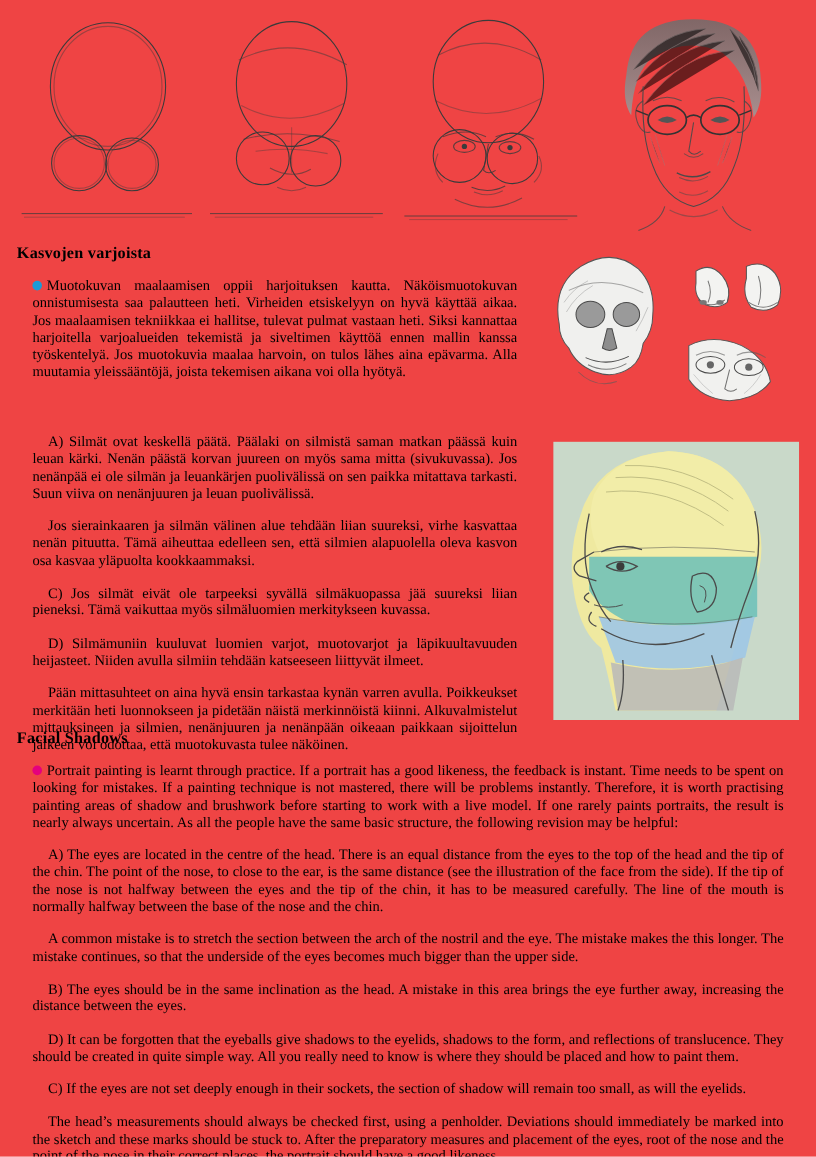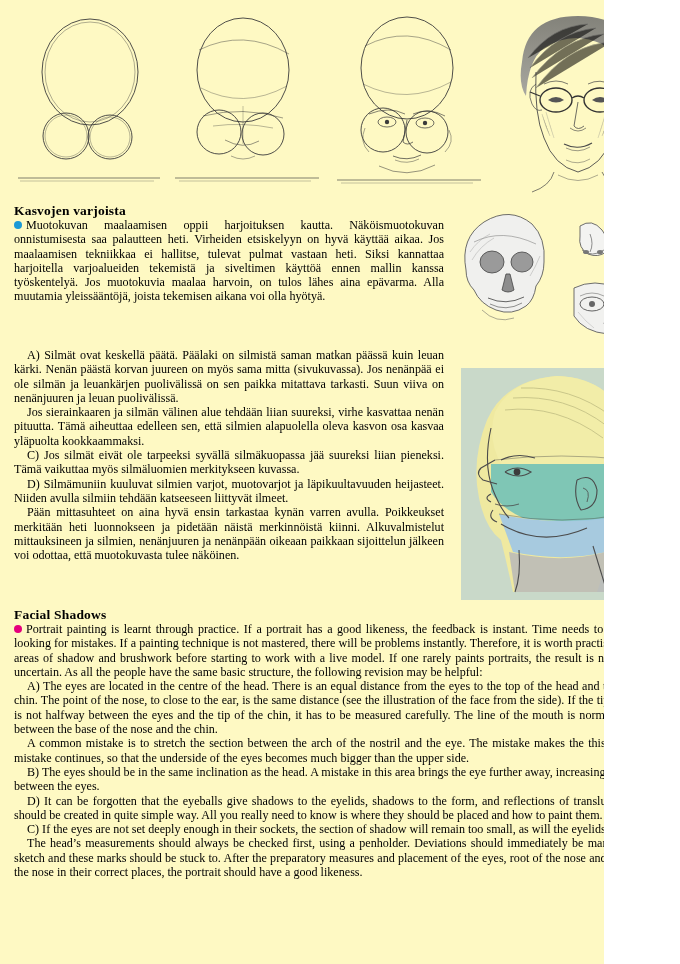--- a/index.html
+++ b/index.html
@@ -2,23 +2,23 @@
 <html><head>
 <meta charset="utf-8">
 <style>
   html, body {
     margin: 0;
     padding: 0;
     background: #ffffff;
   }
   .page {
     position: relative;
-    width: 604px;
+    width: 680px;
     height: 964px;
-    background: #fef9c3;
+    background: #ef4444;
     overflow: hidden;
     font-family: "Liberation Serif", serif;
   }
 
   
   .top-strip {
     position: absolute;
     left: 14px;
     top: 10px;
     width: 652px;
@@ -47,21 +47,21 @@
   .col {
     position: absolute;
     font-size: 12.1px;
     line-height: 14.3px;
     color: #000;
     text-align: justify;
     text-justify: inter-word;
     font-family: "Liberation Serif", serif;
   }
   .col p {
-    margin: 0;
+    margin: 13px;
     text-indent: 13px;
   }
   .col p.noindent { text-indent: 0; }
 
   #fi-block {
     left: 14px;
     top: 218px;
     width: 430px;
   }
 
@@ -228,21 +228,21 @@
   <div class="heading" id="h-fi">Kasvojen varjoista</div>
 
   <div class="col" id="fi-block">
     <p class="noindent"><span class="bullet bullet-blue"></span><span>Muotokuvan maalaamisen oppii  harjoituksen kautta. Näköismuotokuvan onnistumisesta saa palautteen heti. Virheiden etsiskelyyn on hyvä käyttää aikaa. Jos maalaamisen tekniikkaa ei hallitse, tulevat pulmat vastaan heti. Siksi  kannattaa  harjoitella  varjoalueiden tekemistä ja siveltimen käyttöä ennen mallin kanssa työskentelyä.  Jos muotokuvia maalaa harvoin, on tulos lähes aina epävarma. Alla muutamia yleissääntöjä, joista tekemisen aikana voi olla hyötyä.</span></p>
   </div>
 
   <div class="col" id="fi-block2">
     <p><span>A) Silmät ovat keskellä päätä. Päälaki on silmistä saman matkan päässä kuin leuan kärki. Nenän päästä korvan juureen on myös sama mitta (sivukuvassa). Jos nenänpää ei ole silmän ja leuankärjen puolivälissä on sen paikka mitattava tarkasti.  Suun viiva on nenänjuuren ja leuan puolivälissä.</span></p>
     <p><span>Jos sierainkaaren ja silmän välinen alue tehdään liian suureksi,  virhe kasvattaa nenän pituutta. Tämä aiheuttaa edelleen sen, että silmien alapuolella oleva kasvon osa kasvaa yläpuolta kookkaammaksi.</span></p>
     <p><span>C) Jos silmät eivät ole tarpeeksi syvällä silmäkuopassa jää suureksi liian pieneksi. Tämä vaikuttaa myös silmäluomien merkitykseen kuvassa.</span></p>
-    <p><span>D) Silmämuniin kuuluvat silmien varjot, muotovarjot ja läpikuultavuuden heijasteet. Niiden avulla silmiin tehdään katseeseen liittyvät ilmeet.</span></p>
+    <p><span>D) Silmämuniin kuuluvat luomien varjot, muotovarjot ja läpikuultavuuden heijasteet. Niiden avulla silmiin tehdään katseeseen liittyvät ilmeet.</span></p>
     <p><span>Pään mittasuhteet on aina hyvä ensin tarkastaa kynän varren avulla. Poikkeukset merkitään heti luonnokseen ja pidetään näistä merkinnöistä kiinni. Alkuvalmistelut mittauksineen ja silmien, nenänjuuren ja nenänpään oikeaan paikkaan sijoittelun jälkeen voi odottaa, että muotokuvasta tulee näköinen.</span></p>
   </div>
 
   <div class="img-box" id="skull-img">
     <svg width="214" height="160" viewBox="0 0 214 160">
       <g stroke="#5a5a5a" fill="none" stroke-width="0.85">
 
         <path d="M14 70 Q8 38 32 22 Q58 6 80 24 Q94 38 92 62 Q92 76 84 86 Q82 100 74 106 Q60 116 44 110 Q28 104 22 90 Q14 82 14 70 Z" fill="#f0f0ee" stroke="#555"></path>
         <ellipse cx="40" cy="62" rx="12" ry="11" fill="#9a9a9a" stroke="#4a4a4a"></ellipse>
         <ellipse cx="70" cy="62" rx="11" ry="10" fill="#9a9a9a" stroke="#4a4a4a"></ellipse>

